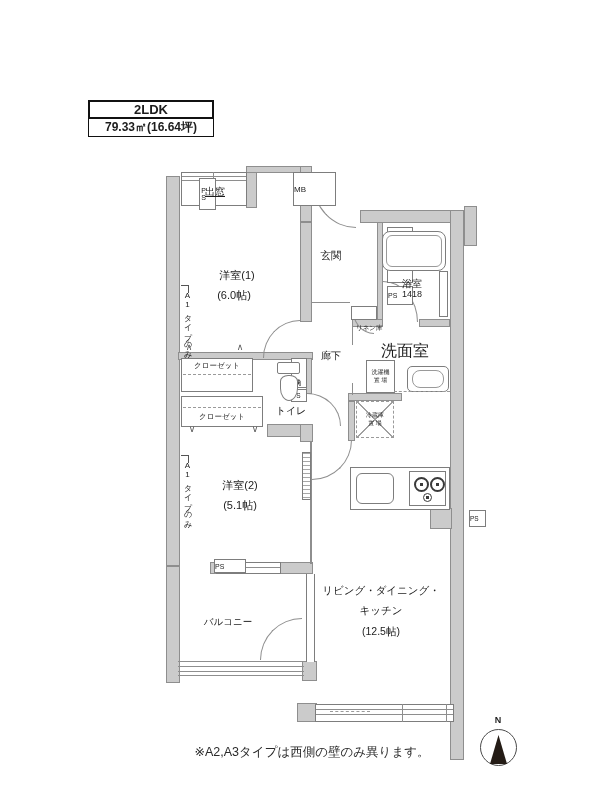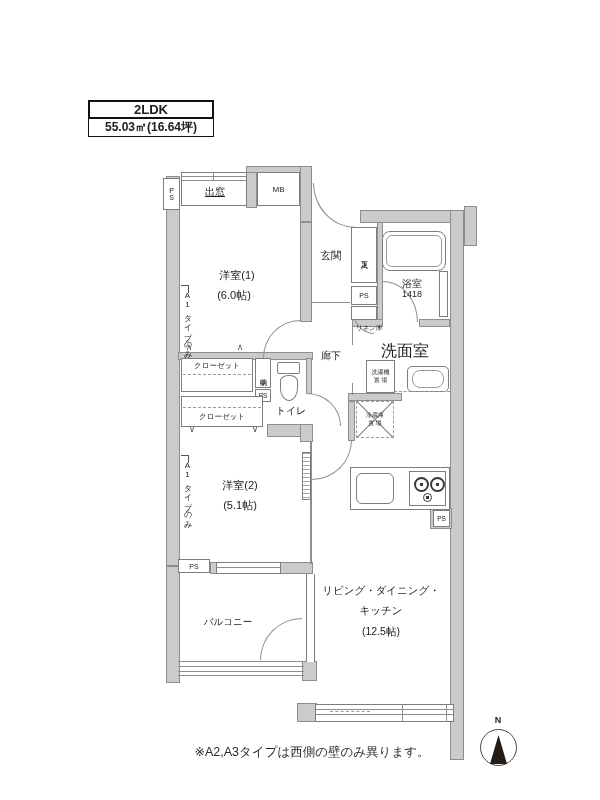--- a/index.html
+++ b/index.html
@@ -10,37 +10,37 @@
   .line{position:absolute;background:#8e8e8e;}
   .dline{position:absolute;border-top:1px dashed #9a9a9a;height:0;}
   .arc{position:absolute;box-sizing:border-box;}
   .arc-bl{border-left:1px solid #8e8e8e;border-bottom:1px solid #8e8e8e;border-bottom-left-radius:100% 100%;}
   .arc-tl{border-left:1px solid #8e8e8e;border-top:1px solid #8e8e8e;border-top-left-radius:100% 100%;}
   .arc-tr{border-right:1px solid #8e8e8e;border-top:1px solid #8e8e8e;border-top-right-radius:100% 100%;}
   .arc-br{border-right:1px solid #8e8e8e;border-bottom:1px solid #8e8e8e;border-bottom-right-radius:100% 100%;}
   .lbl{position:absolute;white-space:nowrap;transform:translateX(-50%);}
   .lbl-l{position:absolute;white-space:nowrap;}
   .vtext{writing-mode:vertical-rl;text-orientation:upright;letter-spacing:1px;}
-  .cflex{display:flex;align-items:center;justify-content:center;}
+  .cflex{display:flex;align-items:center;justify-content:flex-start;margin-left:36px;}
   .hatch{background:repeating-linear-gradient(to bottom,#a8a8a8 0 1px,#fff 1px 4px);}
   .xbox{background:
     linear-gradient(to top right,transparent calc(50% - .7px),#a0a0a0 calc(50% - .7px) calc(50% + .7px),transparent calc(50% + .7px)),
     linear-gradient(to bottom right,transparent calc(50% - .7px),#a0a0a0 calc(50% - .7px) calc(50% + .7px),transparent calc(50% + .7px));}
   .burner{position:absolute;border:2px solid #3a3a3a;border-radius:50%;
     background:radial-gradient(circle,#3a3a3a 1.5px,transparent 2px);}
   .mark{position:absolute;color:#555;font-size:9px;transform:translateX(-50%);}
   .bracket{position:absolute;border-top:1px solid #555;border-right:1px solid #555;width:7px;height:7px;}
 </style>
 </head>
 <body>
 
 <div id="stage">
 
   <div style="position:absolute;left:88px;top:100px;width:126px;height:19px;background:#fff;border:2px solid #111;box-sizing:border-box;display:flex;align-items:center;justify-content:center;font-size:13px;font-weight:bold;">2LDK</div>
-  <div style="position:absolute;left:88px;top:119px;width:126px;height:18px;background:#fff;border:1px solid #111;border-top:none;box-sizing:border-box;display:flex;align-items:center;justify-content:center;font-size:12px;font-weight:bold;">55.03㎡(16.64坪)</div>
+  <div style="position:absolute;left:88px;top:119px;width:126px;height:18px;background:#fff;border:1px solid #111;border-top:none;box-sizing:border-box;display:flex;align-items:center;justify-content:center;font-size:12px;font-weight:bold;">79.33㎡(16.64坪)</div>
 
   <div class="wall" style="left:166px;top:176px;width:14px;height:390px;"></div>
   <div class="wall" style="left:166px;top:566px;width:14px;height:117px;"></div>
   <div class="wall" style="left:246px;top:166px;width:11px;height:42px;"></div>
   <div class="wall" style="left:246px;top:166px;width:66px;height:7px;"></div>
   <div class="wall" style="left:300px;top:166px;width:12px;height:56px;"></div>
   <div class="wall" style="left:300px;top:222px;width:12px;height:100px;"></div>
   <div class="wall" style="left:178px;top:352px;width:135px;height:8px;"></div>
   <div class="wall" style="left:306px;top:358px;width:6px;height:36px;"></div>
   <div class="wall" style="left:267px;top:424px;width:46px;height:13px;"></div>

